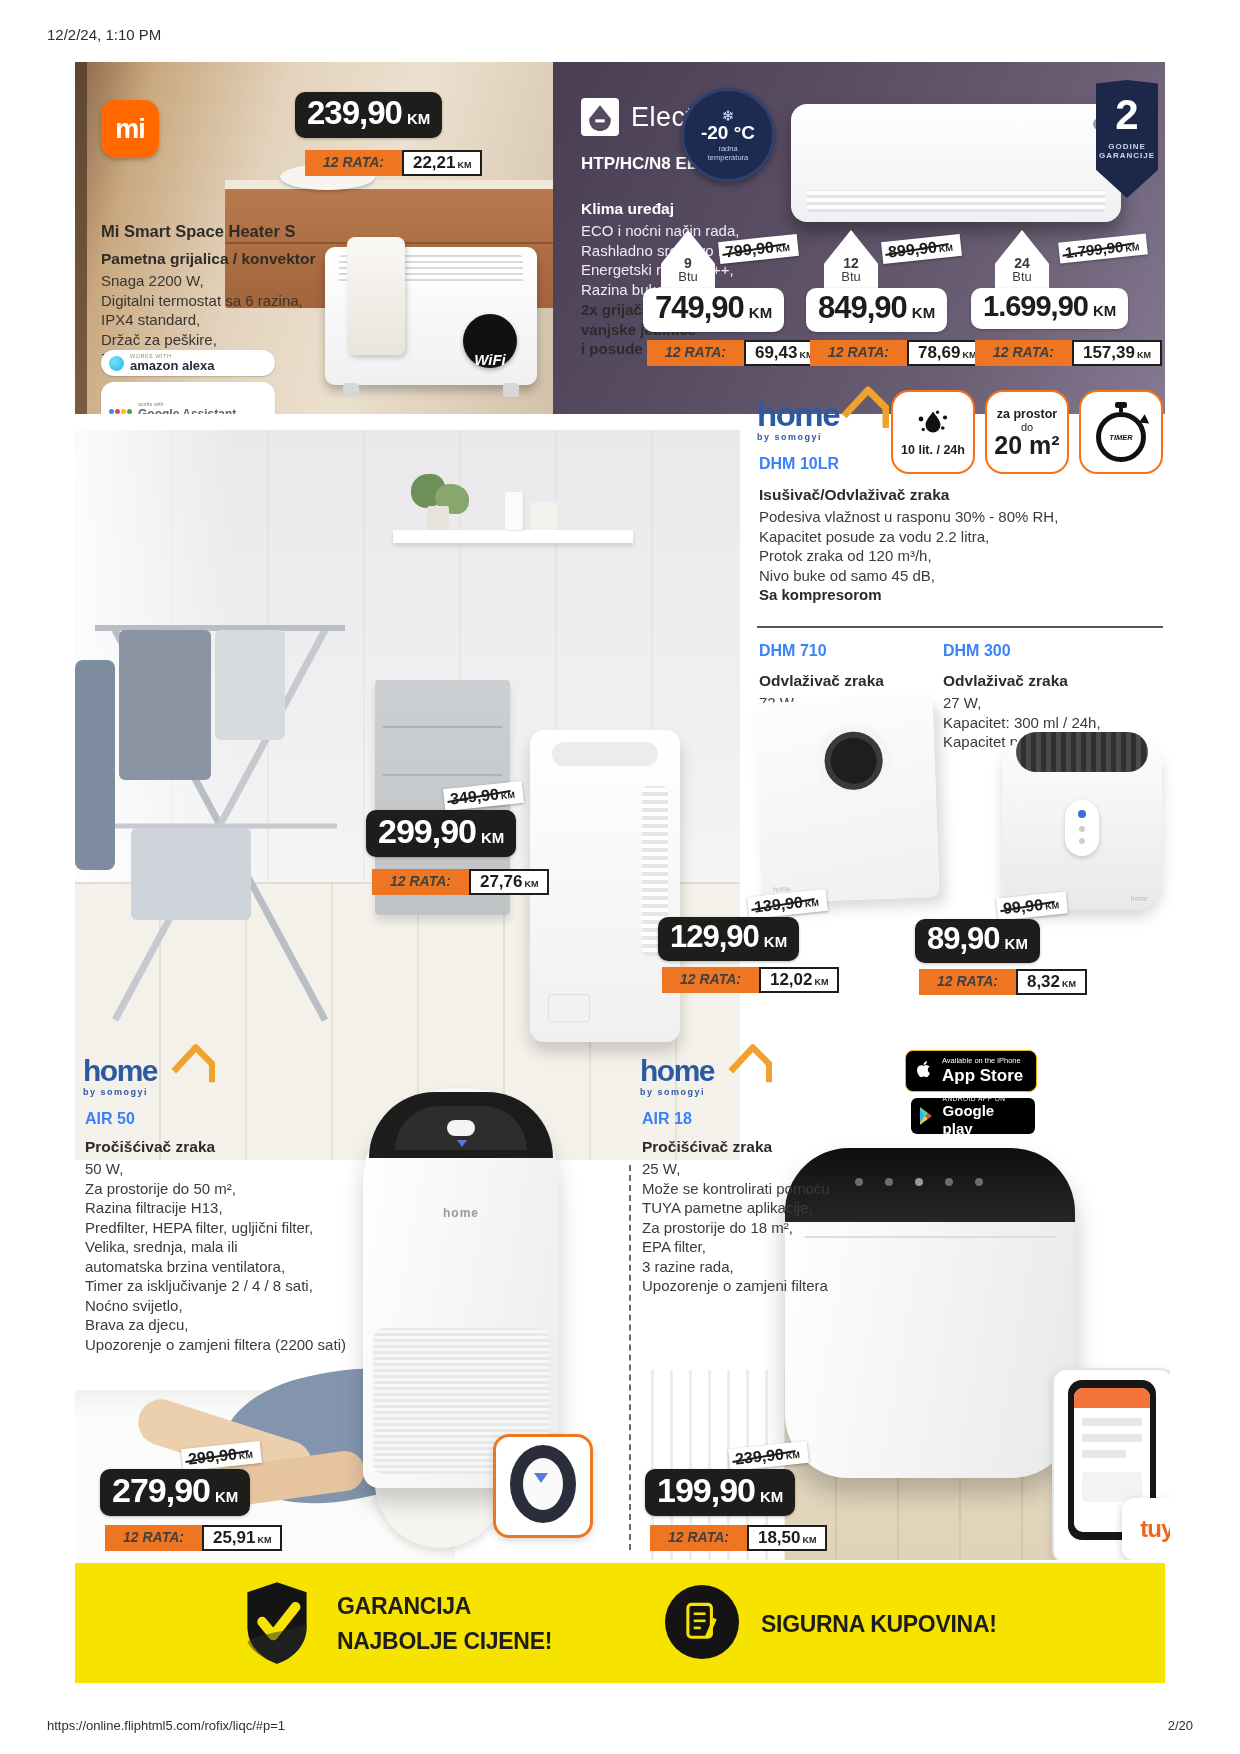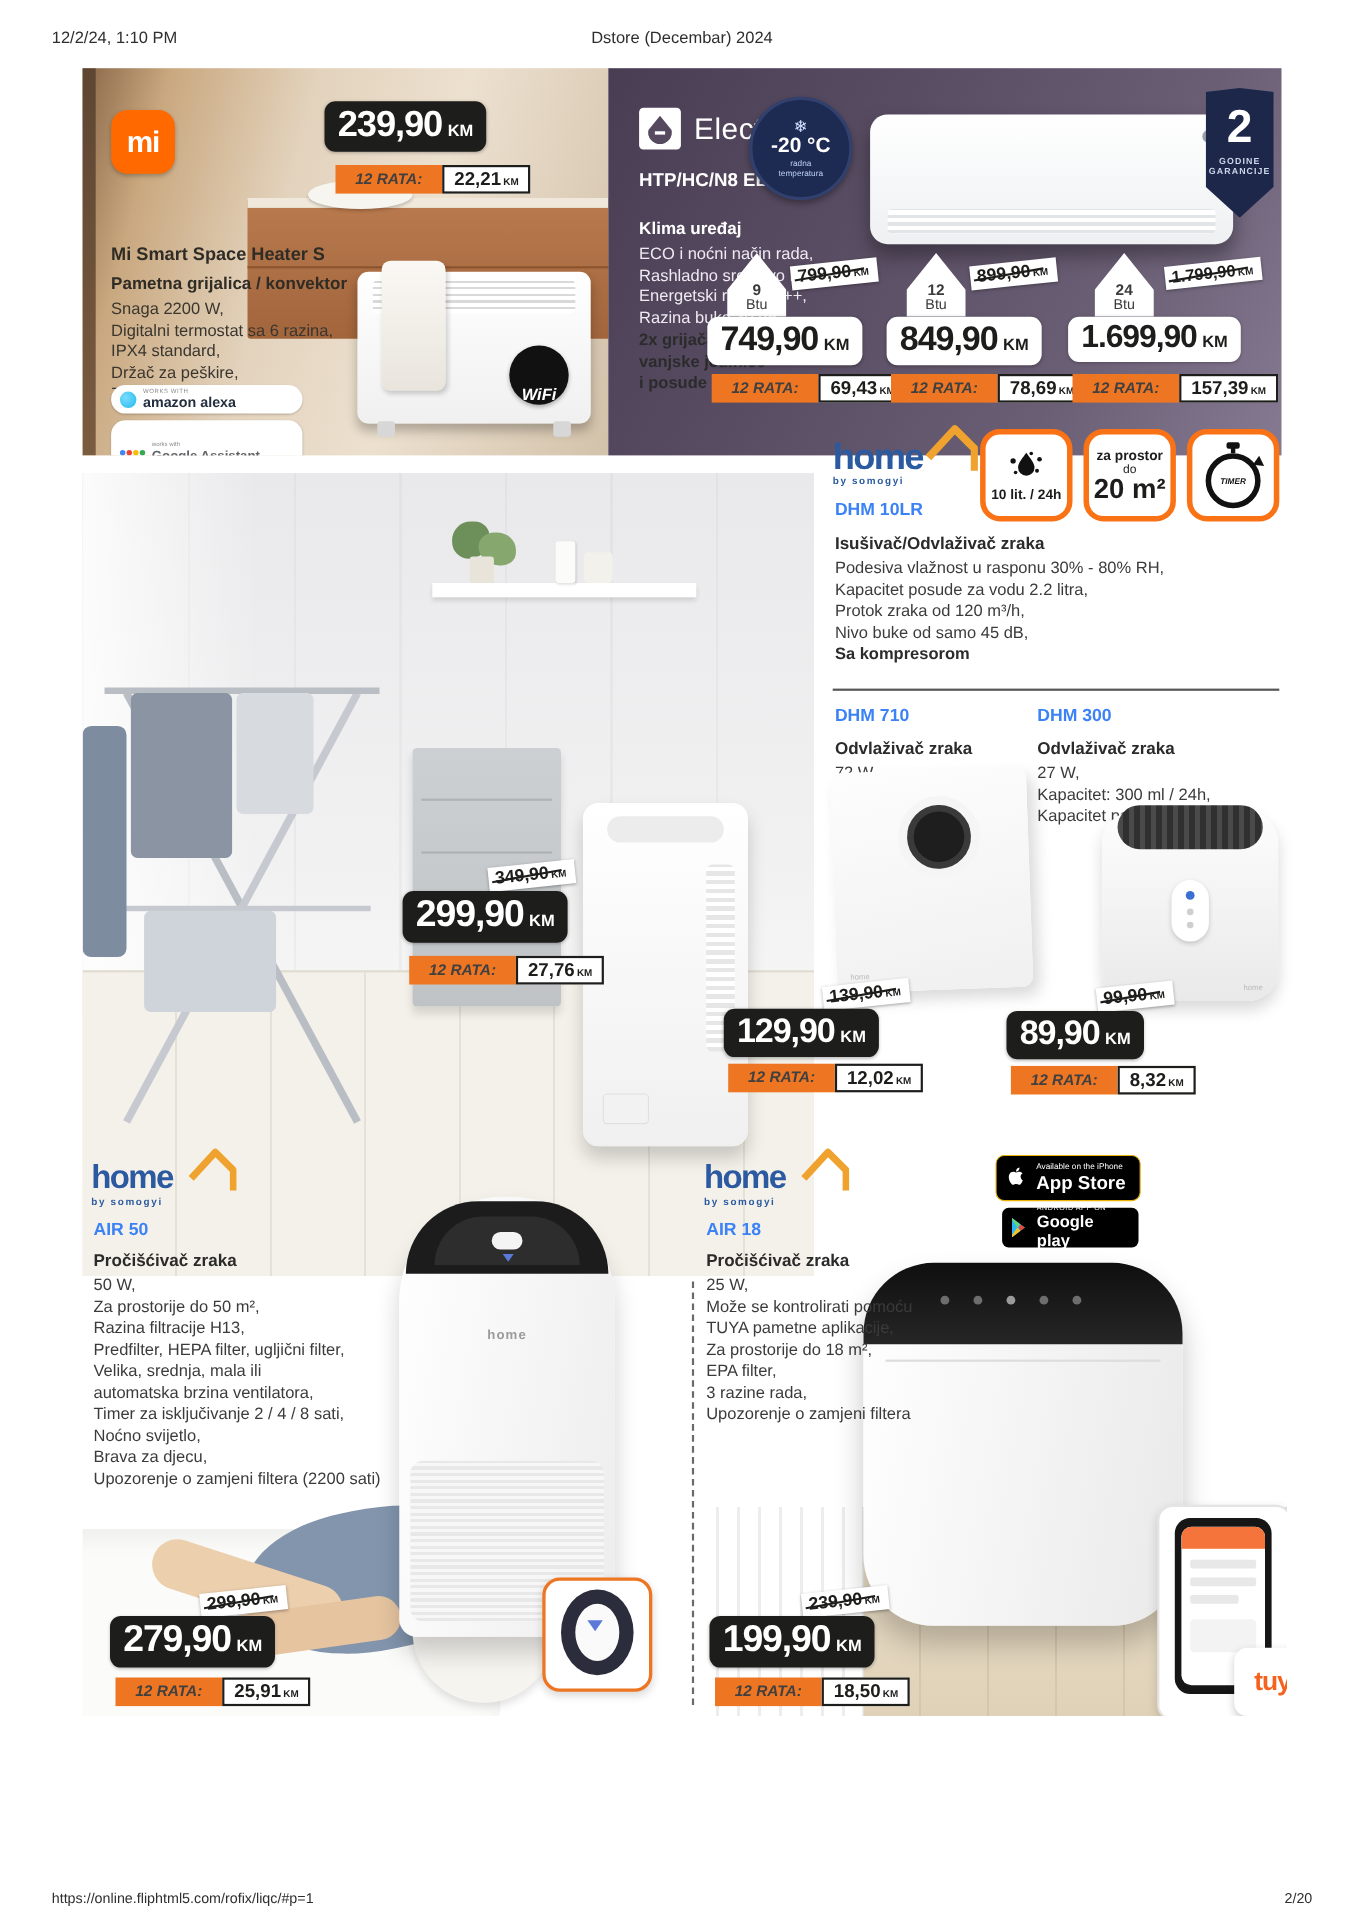--- a/index.html
+++ b/index.html
@@ -27,34 +27,33 @@
   .homelogo{position:absolute;width:140px;}
   .homelogo .hl-txt{font-weight:800;font-size:33px;color:#2b5aa0;letter-spacing:-1.5px;line-height:1;}
   .homelogo .hl-sub{font-size:9px;font-weight:700;color:#2b5aa0;letter-spacing:1.5px;margin-top:1px;}
   .homelogo svg{position:absolute;right:8px;top:-14px;}
   
   .elux-txt{color:#fff;}
   .btu{position:absolute;width:54px;height:54px;background:#fff;clip-path:polygon(50% 0,100% 58%,100% 100%,0 100%,0 58%);display:flex;flex-direction:column;align-items:center;justify-content:flex-end;padding-bottom:4px;color:#3b3b3b;}
   .btu .n{font-weight:800;font-size:14px;line-height:1;}
   .btu .u{font-size:13px;line-height:1.1;}
   
-  .sqbadge{position:absolute;width:84px;height:84px;background:#fff;border:5px solid #f97316;border-radius:18px;box-sizing:border-box;display:flex;flex-direction:column;align-items:center;justify-content:center;text-align:center;}
+  .sqbadge{position:absolute;width:84px;height:84px;background:#fff;border:2px solid #f97316;border-radius:18px;box-sizing:border-box;display:flex;flex-direction:column;align-items:center;justify-content:center;text-align:center;}
   .sqbadge .cap{font-weight:700;font-size:12.5px;color:#1d1d1b;}
   
   .banner-txt{font-weight:800;font-size:23px;color:#1d1d1b;letter-spacing:-.3px;line-height:1.5;}
   .dash-div{border-left:2px dashed #6a6a6a;}
   .cur{display:inline;}
 </style>
 </head>
 <body>
 
 <div class="page">
 
   <div class="abs hdr" style="left:47px;top:26px;">12/2/24, 1:10 PM</div>
-  <div class="abs hdr" style="left:0;top:26px;width:1240px;text-align:center;">Dstore (Decembar) 2024</div>
 
   <div class="abs" style="left:75px;top:62px;width:478px;height:352px;overflow:hidden;background:linear-gradient(105deg,#8a6647 0%,#c9a87f 14%,#e3d3bd 38%,#ece0cf 62%,#d3c2aa 100%);">
     <div class="abs" style="left:0;top:0;width:12px;height:352px;background:linear-gradient(#5e4632,#7a5c40);"></div>
 
     <div class="abs" style="left:150px;top:118px;width:330px;height:128px;background:linear-gradient(#b97a4e,#a2653c);border-radius:3px;">
       <div class="abs" style="left:0;top:0;width:100%;height:9px;background:#efe8db;"></div>
       <div class="abs" style="left:55px;top:-16px;width:95px;height:26px;background:#f7f5f0;border-radius:50%;box-shadow:0 2px 3px rgba(0,0,0,.2);"></div>
       <div class="abs" style="left:0;top:62px;width:100%;height:2px;background:#8d552f;"></div>
     </div>
 
@@ -480,17 +479,38 @@
 
   <div class="pstack" style="left:645px;top:1445px;width:230px;height:110px;">
     <div class="pold" style="left:84px;top:0;"><span>239,90</span><span class="cur">KM</span></div>
     <div class="pmain" style="left:0;top:24px;font-size:34px;"><span>199,90</span><span class="cur">KM</span></div>
     <div class="prata" style="left:5px;top:80px;">
         <span class="lbl">12 RATA:</span>
         <span class="val"><span>18,50</span><span class="cur">KM</span></span>
       </div>
   </div>
 
+  <div class="abs" style="left:75px;top:1563px;width:1090px;height:120px;background:#f7e300;">
+    <svg class="abs" style="left:165px;top:16px;" width="74" height="88" viewBox="0 0 60 70">
+      <path d="M30 2 54 10 V38 C54 54 42 64 30 68 18 64 6 54 6 38 V10 Z" fill="#141414"></path>
+      <path d="M18 34 L27 45 L45 22" stroke="#f7e300" stroke-width="8" fill="none" stroke-linecap="round" stroke-linejoin="round"></path>
+      <path d="M6 50 C20 42 40 42 54 36 V38 C54 54 42 64 30 68 18 64 8 56 6 50Z" fill="#2b2b2b" opacity=".5"></path>
+    </svg>
+    <div class="abs banner-txt" style="left:262px;top:26px;">
+      <div>GARANCIJA</div>
+      <div>NAJBOLJE CIJENE!</div>
+    </div>
+    <div class="abs" style="left:590px;top:22px;width:74px;height:74px;background:#141414;border-radius:50%;display:flex;align-items:center;justify-content:center;">
+      <svg width="36" height="40" viewBox="0 0 30 34">
+        <rect x="3" y="2" width="20" height="28" rx="3" fill="none" stroke="#f7e300" stroke-width="2.6"></rect>
+        <line x1="8" y1="10" x2="18" y2="10" stroke="#f7e300" stroke-width="2.2"></line>
+        <line x1="8" y1="16" x2="18" y2="16" stroke="#f7e300" stroke-width="2.2"></line>
+        <line x1="8" y1="22" x2="14" y2="22" stroke="#f7e300" stroke-width="2.2"></line>
+        <line x1="26" y1="14" x2="19" y2="30" stroke="#f7e300" stroke-width="3.4"></line>
+      </svg>
+    </div>
+    <div class="abs banner-txt" style="left:686px;top:44px;">SIGURNA KUPOVINA!</div>
+  </div>
 
   <div class="abs" style="left:47px;top:1718px;font-size:13px;color:#2e2e2e;">https://online.fliphtml5.com/rofix/liqc/#p=1</div>
   <div class="abs" style="left:1043px;top:1718px;width:150px;text-align:right;font-size:13px;color:#2e2e2e;">2/20</div>
 
 </div>
 
 </body></html>

